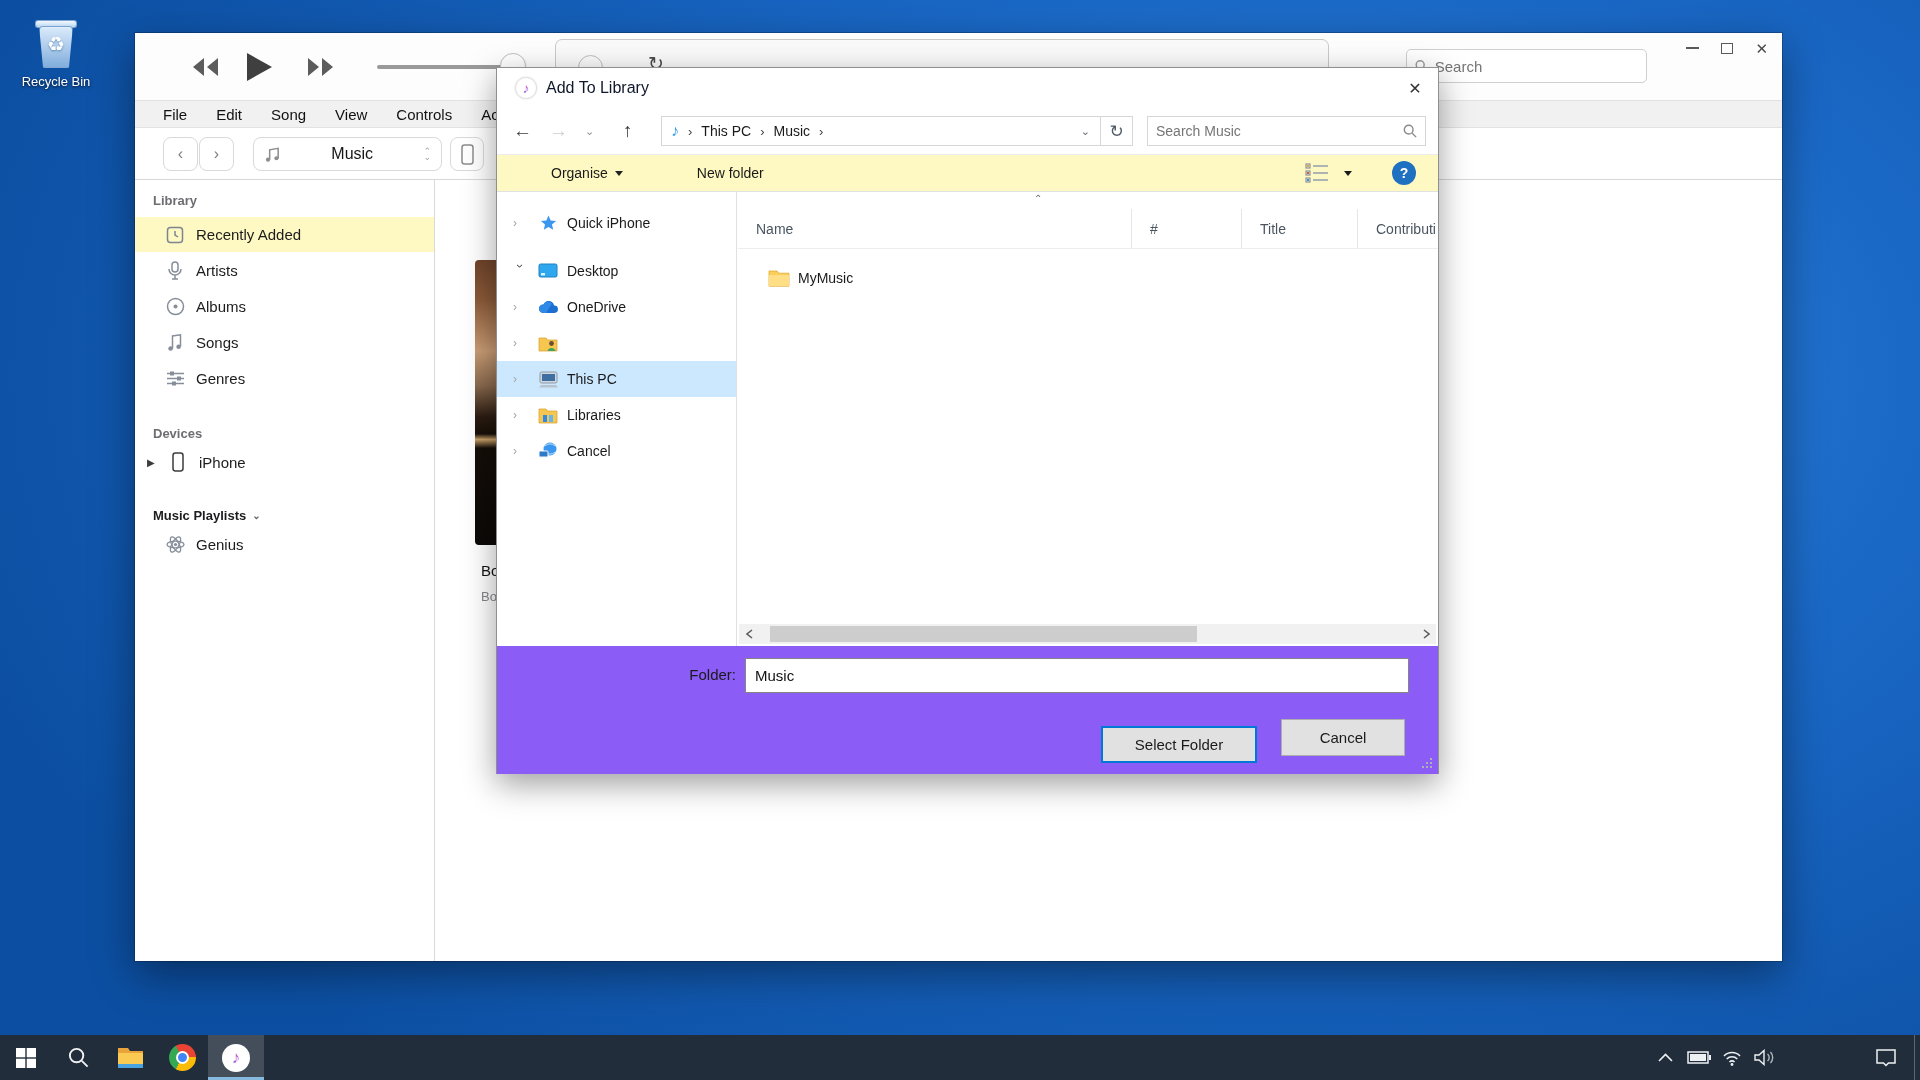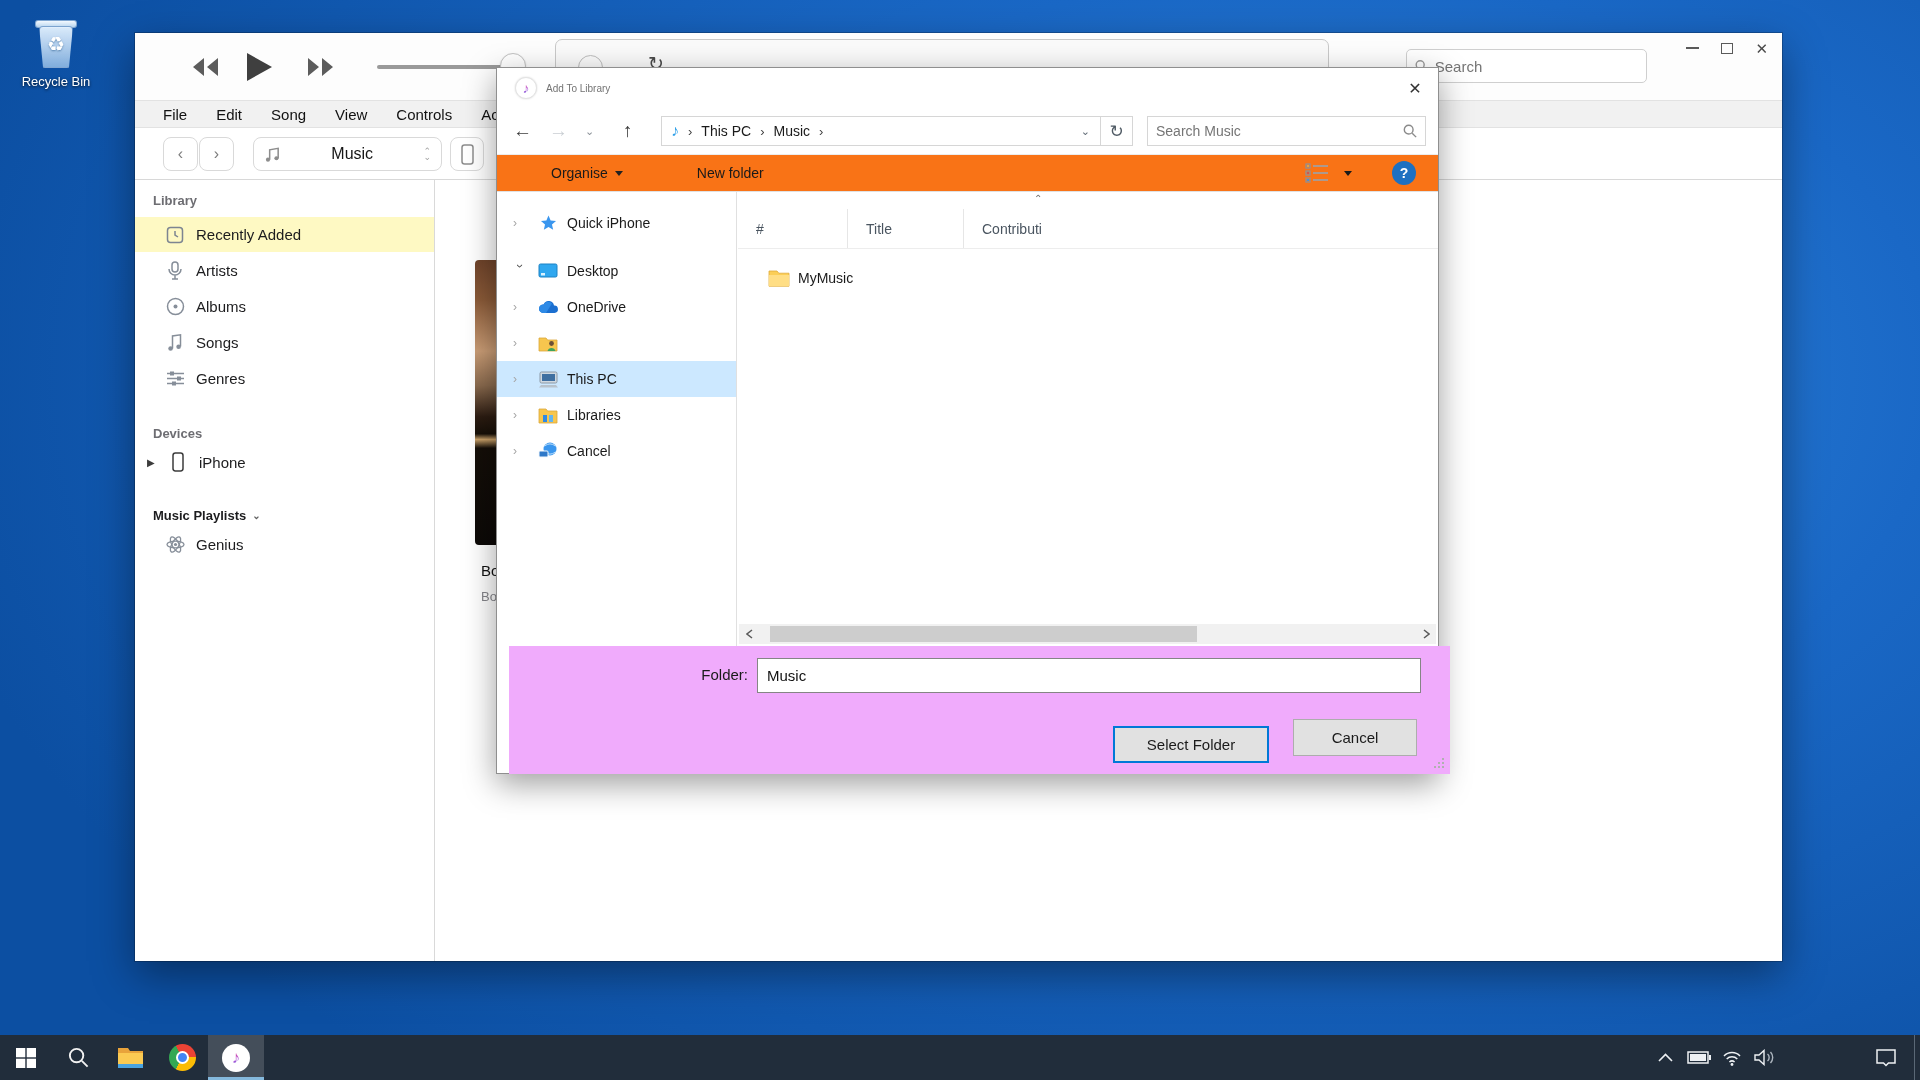--- a/index.html
+++ b/index.html
@@ -71,38 +71,38 @@
   
   .dialog { position:absolute; left:496px; top:67px; width:943px; height:707px; background:#fff;
     border:1px solid #8f8f8f; box-shadow:0 10px 30px rgba(0,0,0,.38); }
   .dlg-titlebar { position:absolute; left:0; top:0; width:100%; height:40px; background:#fff;
     display:flex; align-items:center; padding-left:18px; gap:9px; }
   .itunes-logo { width:22px; height:22px; border-radius:50%; background:#fff; border:1px solid #e3e3e3;
     display:flex; align-items:center; justify-content:center; box-shadow:0 0 2px rgba(0,0,0,.15); }
   .itunes-note { font-size:14px; font-weight:bold;
     background:linear-gradient(150deg,#f0437f 10%,#b34fd4 55%,#3b9df0 100%);
     -webkit-background-clip:text; background-clip:text; color:transparent; }
-  .dlg-title { font-size:10px; color:#737373; }
+  .dlg-title { font-size:16px; color:#0f172a; }
   .dlg-close { position:absolute; right:0; top:0; width:46px; height:40px; display:flex; align-items:center;
     justify-content:center; font-size:16px; color:#333; }
 
   .dlg-nav { position:absolute; left:0; top:40px; width:100%; height:46px; background:#fff; }
   .nav-glyph { position:absolute; top:10px; font-size:19px; line-height:26px; }
   .addr { position:absolute; left:164px; top:8px; width:440px; height:30px; border:1px solid #d6d6d6;
     background:#fff; display:flex; align-items:center; font-size:14px; color:#1a1a1a; }
   .crumb-sep { font-size:13px; color:#3f3f3f; padding:0 9px; }
   .addr-caret { margin-left:auto; color:#5f6a75; font-size:11px; padding-right:10px; }
   .refresh-cell { position:absolute; left:604px; top:8px; width:32px; height:30px; border:1px solid #d6d6d6;
     border-left:0; display:flex; align-items:center; justify-content:center; font-size:17px; color:#4f5a64; }
   .dlg-search { position:absolute; left:650px; top:8px; width:279px; height:30px; border:1px solid #d6d6d6;
     display:flex; align-items:center; padding:0 8px; }
   .dlg-search input { border:0; outline:0; flex:1; font-size:14px; color:#444;
     font-family:"Liberation Sans",sans-serif; }
 
-  .dlg-toolbar { position:absolute; left:0; top:86px; width:100%; height:38px; background:#f97316;
+  .dlg-toolbar { position:absolute; left:0; top:86px; width:100%; height:38px; background:#fef9c3;
     border-top:1px solid #ececec; border-bottom:1px solid #e0e1e2; display:flex; align-items:center;
     font-size:14px; color:#1a1a1a; }
   .tb-organise { margin-left:54px; display:flex; align-items:center; gap:7px; }
   .caret-down { width:0; height:0; border-left:4px solid transparent; border-right:4px solid transparent;
     border-top:5px solid #222; }
   .tb-newfolder { margin-left:74px; }
   .tb-right { position:absolute; right:22px; display:flex; align-items:center; gap:14px; }
   .help-btn { width:24px; height:24px; border-radius:50%; background:#1e70c1; color:#fff; font-size:14px;
     font-weight:bold; display:flex; align-items:center; justify-content:center; }
 
@@ -123,21 +123,21 @@
   .fl-col { display:flex; align-items:center; padding-left:18px; border-right:1px solid #e6e6e6; height:100%; }
   .sort-up { position:absolute; left:296px; top:1px; font-size:10px; color:#6a6a6a; }
   .fl-row { position:absolute; left:0; top:68px; width:394px; height:36px; display:flex; align-items:center;
     gap:8px; padding-left:30px; font-size:14px; color:#1a1a1a; }
   .hscroll { position:absolute; left:1px; bottom:2px; right:2px; height:20px; background:#f1f1f1;
     display:flex; align-items:center; }
   .hs-btn { width:20px; height:20px; display:flex; align-items:center; justify-content:center; color:#5a5a5a; }
   .hs-thumb { position:absolute; left:31px; width:427px; height:16px; top:2px; background:#cdcdcd; }
   .hs-right { margin-left:auto; }
 
-  .dlg-footer { position:absolute; left:12px; top:578px; width:100%; height:128px; background:#f0abfc; }
+  .dlg-footer { position:absolute; left:0; top:578px; width:100%; height:128px; background:#8b5cf6; }
   .folder-label { position:absolute; left:110px; top:20px; width:129px; text-align:right; font-size:15px; color:#1a1a1a; }
   .folder-input { position:absolute; left:248px; top:12px; width:664px; height:35px; border:1px solid #858585;
     font-size:15px; color:#111; padding:0 9px; font-family:"Liberation Sans",sans-serif; outline:0; }
   .btn { position:absolute; top:73px; height:37px; background:#e1e1e1; font-size:15px; color:#1a1a1a;
     display:flex; align-items:center; justify-content:center; }
   .btn-primary { left:604px; width:156px; border:2px solid #0078d7;margin-top:7px; }
   .btn-plain { left:784px; width:124px; border:1px solid #adadad; }
   .grip { position:absolute; right:4px; bottom:4px; }
 
   
@@ -463,20 +463,21 @@
                 <rect x="1" y="9" width="9" height="6" rx="1" fill="#2e78c8" stroke="#f2f8fd" stroke-width="1"></rect>
               </svg>
           </span>
           <span class="tree-label">Cancel</span>
         </div>
       </div>
 
       <div class="flist">
         <span class="sort-up">⌃</span>
         <div class="fl-header">
+          <div class="fl-col" style="width:394px">Name</div>
           <div class="fl-col" style="width:110px">#</div>
           <div class="fl-col" style="width:116px">Title</div>
           <div class="fl-col" style="flex:1;border-right:0">Contributi</div>
         </div>
         <div class="fl-row">
           <svg width="22" height="18" viewBox="0 0 22 18">
               <path d="M1 2 h8 l1.8 2.2 H21 v13 H1 Z" fill="#fbce57" stroke="#e0ab38" stroke-width=".8"></path>
               <path d="M1 6 h20 v11 H1 Z" fill="#ffde85"></path>
             </svg>
           <span>MyMusic</span>

